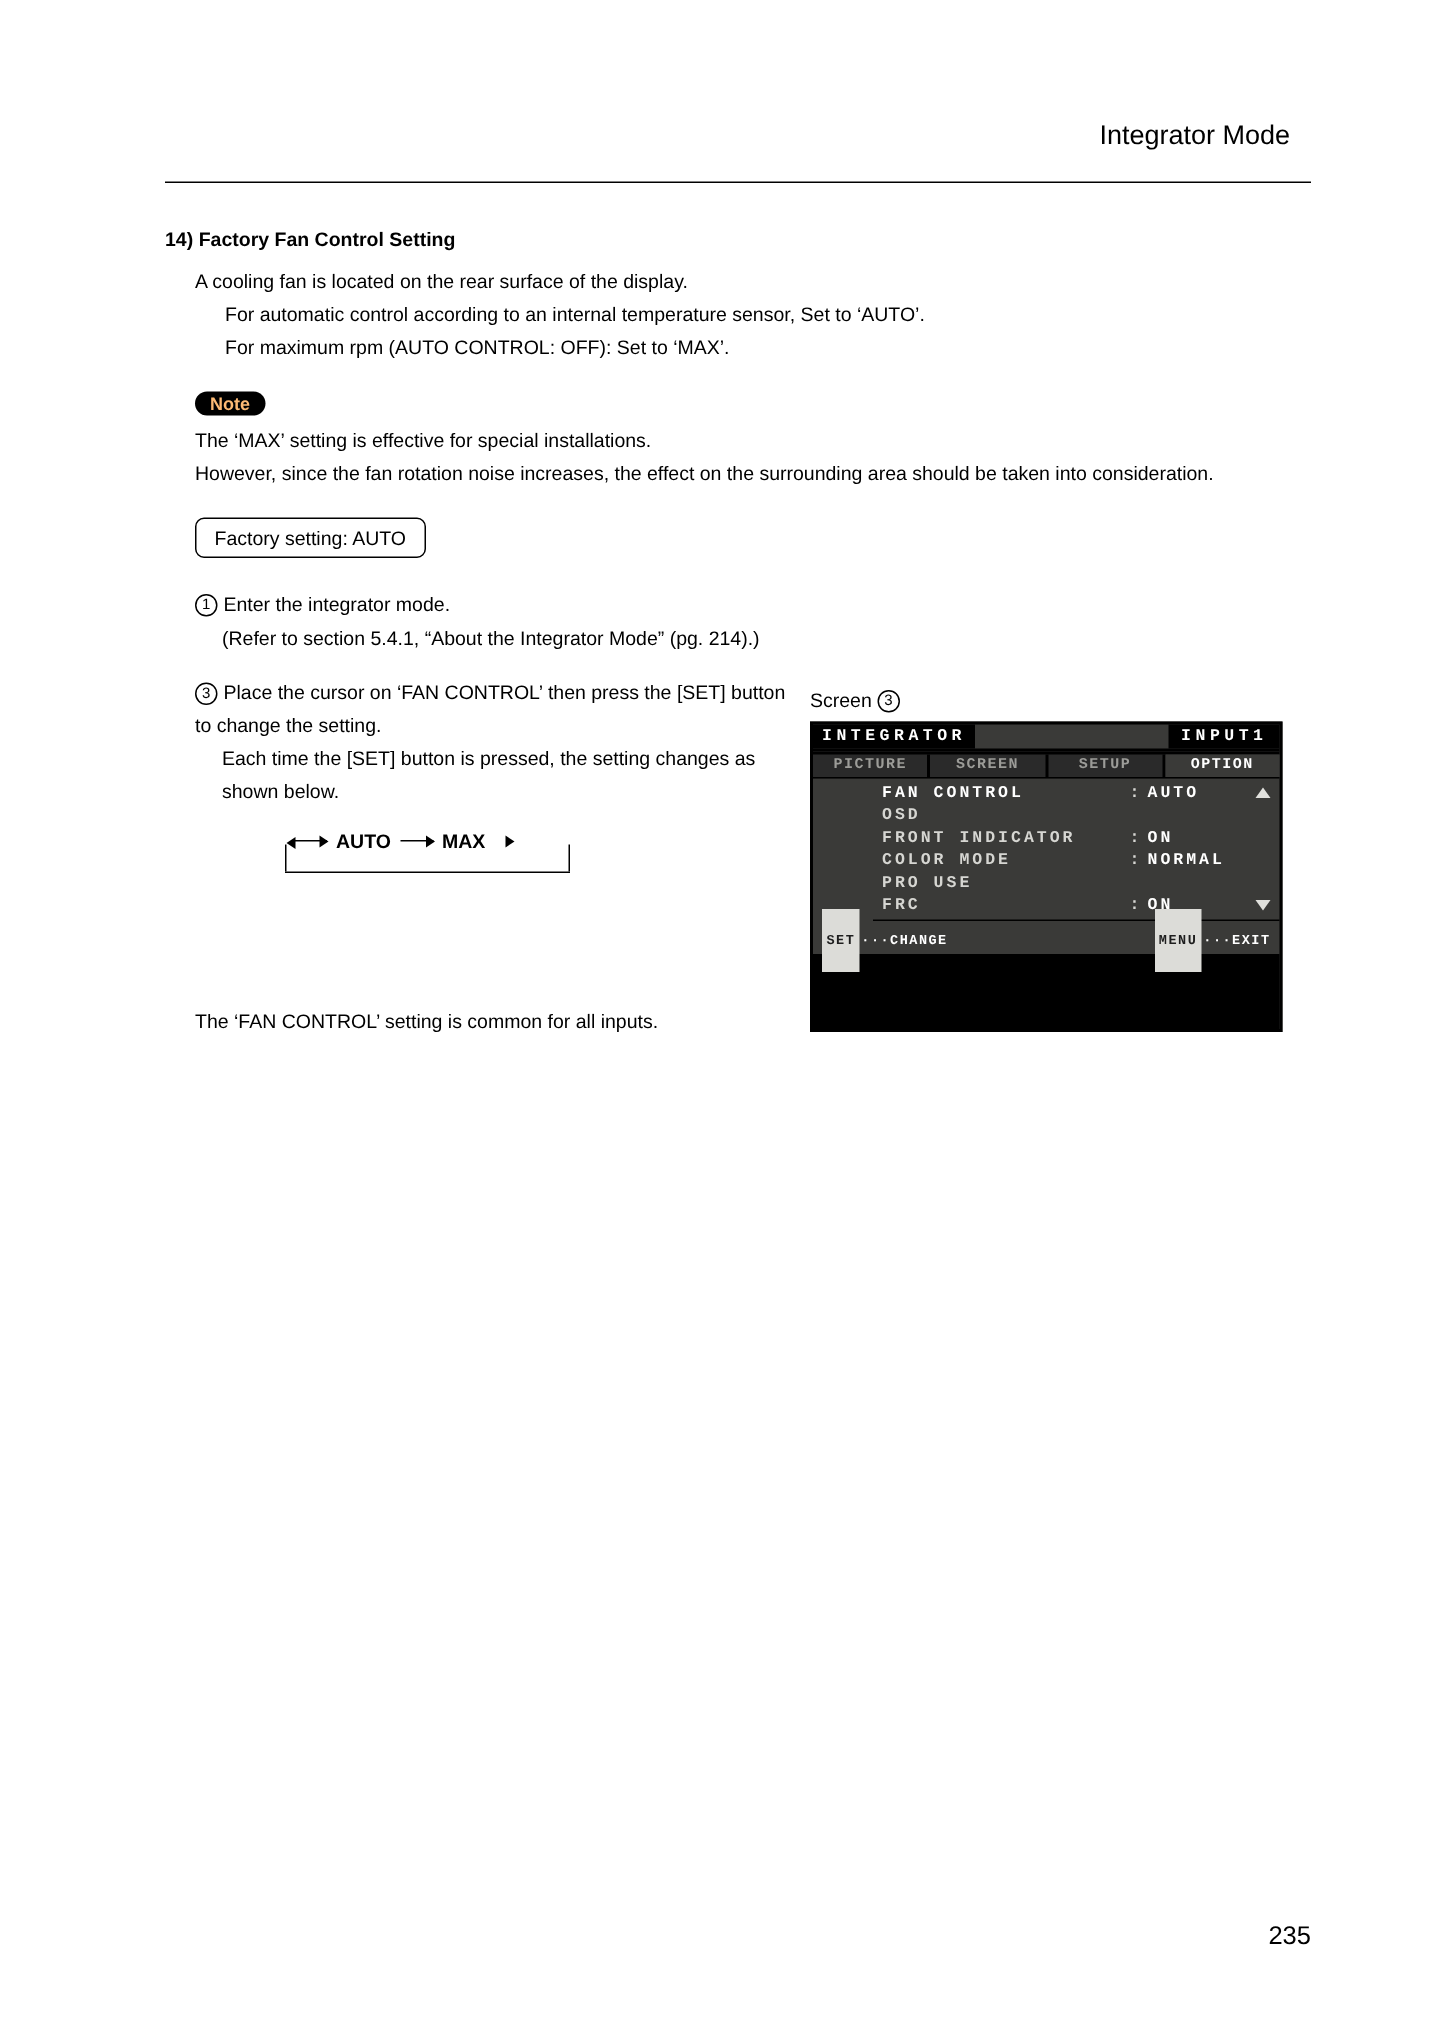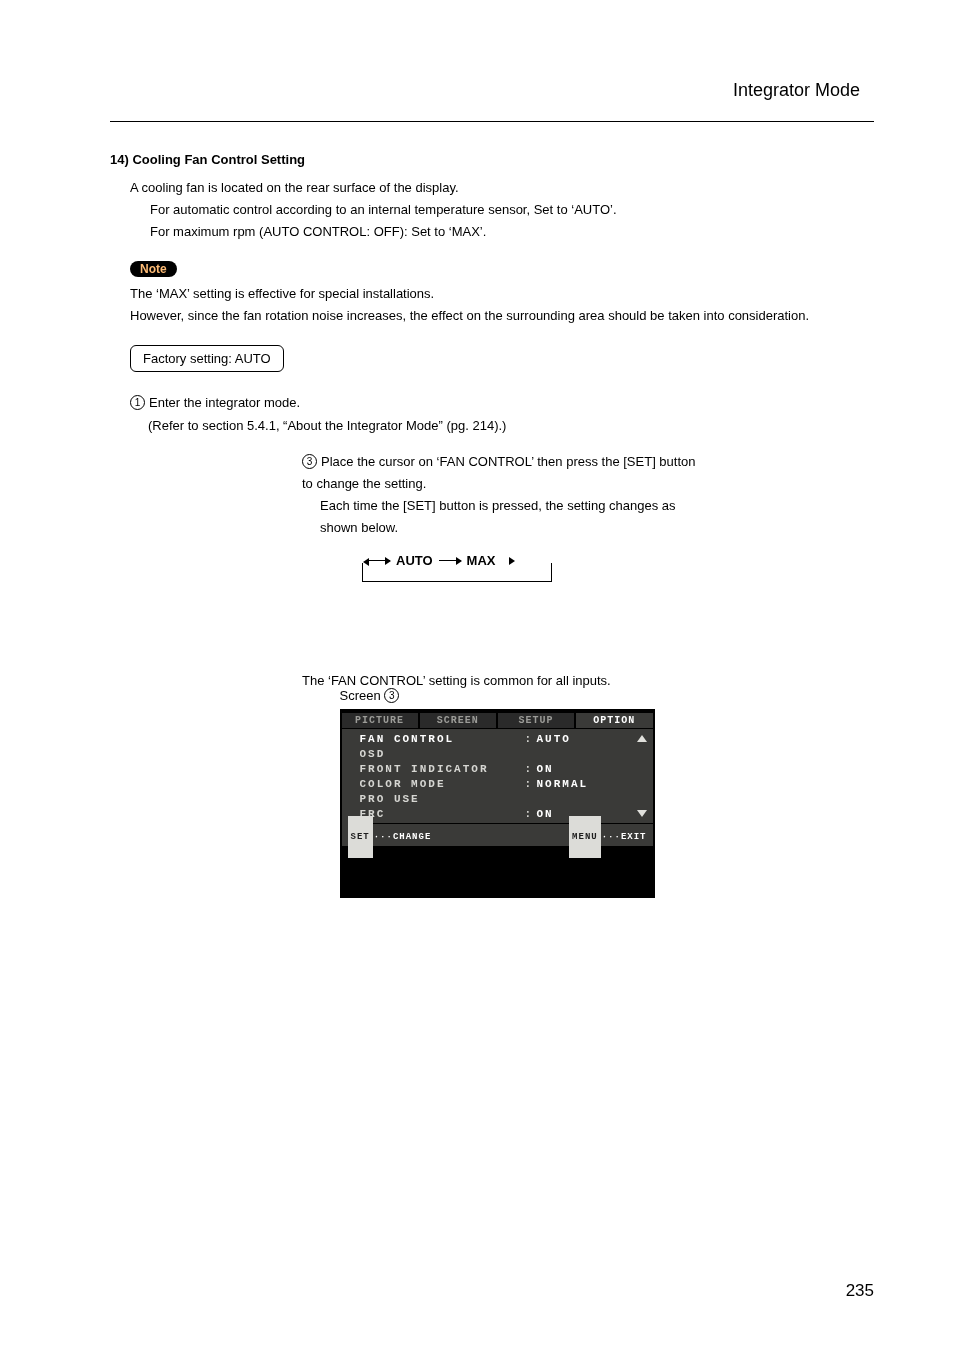--- a/index.html
+++ b/index.html
@@ -64,22 +64,21 @@
     width: 15px; height: 15px;
     text-align: center;
     font-size: 10px;
     line-height: 14px;
     vertical-align: 1px;
     margin-right: 4px;
   }
   .step-text-line { margin-left: 18px; line-height: 1.7; }
   .two-col {
     display: flex;
-    align-items: center;
-    flex-direction: column;
+    align-items: flex-end;
   }
   .col-left { width: 420px; }
   .col-right { margin-left: 10px; }
   .screen-label { font-size: 13px; margin-bottom: 6px; }
   .cycle-diagram {
     margin-left: 70px;
     margin-top: 10px;
     position: relative;
     width: 220px;
     height: 40px;
@@ -166,20 +165,21 @@
     flex: 1;
     text-align: center;
     padding: 2px 0;
     border-right: 2px solid #000;
     color: #9c9c98;
   }
   .osd-tab:last-child { border-right: none; }
   .osd-tab.active { color: #fff; background:#3a3a38; }
   .osd-body {
     padding: 2px 4px 4px 18px;
+    margin-left: 28px;
   }
   .osd-line { display: flex; align-items: center; height: 15px; }
   .osd-label { width: 165px; letter-spacing: 2px; white-space: nowrap; overflow: hidden; }
   .osd-colon { width: 12px; }
   .osd-val { flex: 1; color: #fff; letter-spacing: 2px; }
   .osd-line.highlight .osd-label { color:#fff; }
   .osd-div {
     border-top: 1px solid #000;
     margin: 2px -4px 2px -6px;
   }
@@ -221,21 +221,21 @@
 </style>
 </head>
 <body>
 
 <div class="page">
   <div class="header-title">Integrator Mode</div>
   <hr class="hr-line">
 
   <div class="section-heading">
     <span>14)</span>
-    <span>Cooling Fan Control Setting</span>
+    <span>Factory Fan Control Setting</span>
   </div>
 
   <div class="body-line">A cooling fan is located on the rear surface of the display.</div>
   <div class="indent2">For automatic control according to an internal temperature sensor, Set to ‘AUTO’.</div>
   <div class="indent2">For maximum rpm (AUTO CONTROL: OFF): Set to ‘MAX’.</div>
 
   <div class="note-badge">Note</div>
   <div class="note-text">The ‘MAX’ setting is effective for special installations.</div>
   <div class="note-text">However, since the fan rotation noise increases, the effect on the surrounding area should be taken into consideration.</div>
 
@@ -270,20 +270,25 @@
 
       <div class="common-note">The ‘FAN CONTROL’ setting is common for all inputs.</div>
     </div>
 
     <div class="col-right">
       <div class="screen-label">
         <span>Screen </span><span class="step-num">3</span>
       </div>
 
       <div class="osd">
+        <div class="osd-row1">
+          <div class="osd-integrator">INTEGRATOR</div>
+          <div class="osd-row1-mid"></div>
+          <div class="osd-input1">INPUT1</div>
+        </div>
         <div class="osd-tabs">
           <div class="osd-tab">PICTURE</div>
           <div class="osd-tab">SCREEN</div>
           <div class="osd-tab">SETUP</div>
           <div class="osd-tab active">OPTION</div>
         </div>
         <div class="osd-body">
           <div class="osd-line highlight">
             <div class="osd-label">FAN CONTROL</div>
             <div class="osd-colon">:</div>

